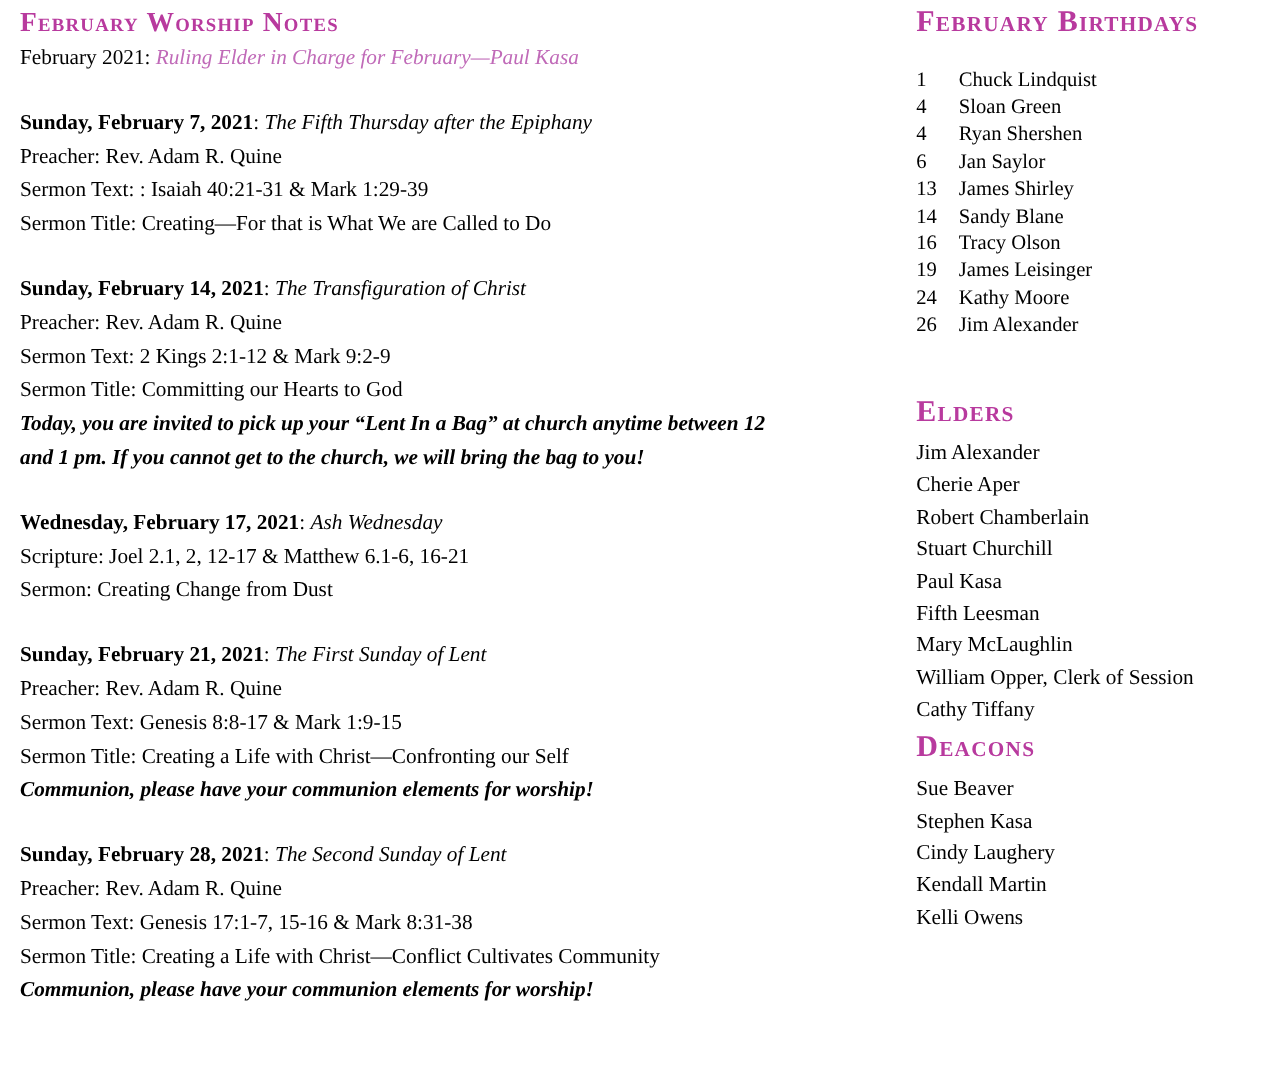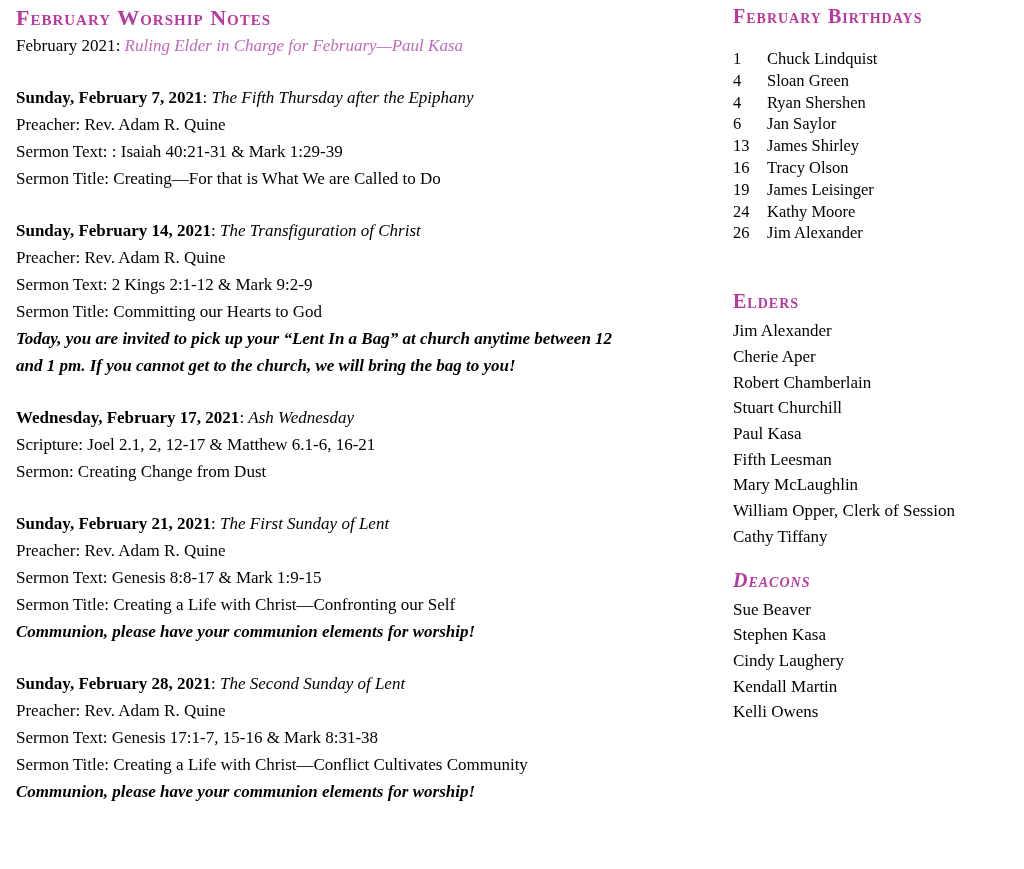--- a/index.html
+++ b/index.html
@@ -25,37 +25,37 @@
 
   .heading {
     font-variant: small-caps;
     font-weight: 700;
     letter-spacing: 1px;
     color: var(--heading);
     margin: 0;
     line-height: 1.15;
   }
   .main-heading { font-size: 22px; }
-  .sub-heading  { font-size: 20px; }
+  .sub-heading  { font-size: 24px; }
 
   .intro { margin: 3px 0 0 0; line-height: 26px; }
   .accent-italic { color: var(--accent-italic); font-style: italic; }
 
   .service { margin-top: 25px; }
   .service p { margin: 0; line-height: 27px; }
   .service .date { font-weight: 700; margin-top: 16px; }
   .service .occasion { font-style: italic; }
   .service .note { font-weight: 700; font-style: italic; }
 
   .birthday-list { margin-top: 20px; }
   .birthday-row { display: flex; line-height: 21.8px; font-size: 16.5px; }
   .bday-day { width: 34px; flex: none; }
 
   .elders-heading { margin-top: 46px; }
-  .deacons-heading { margin-top: 19px; font-style: italic; }
+  .deacons-heading { margin-top: 5px; }
   .name-list { margin-top: 5px; }
   .name-list p { margin: 0; line-height: 25.7px; }
 </style>
 </head>
 <body>
 
 <div class="page">
 
   <div class="left-col">
     <h1 class="heading main-heading">February Worship Notes</h1>
@@ -116,20 +116,24 @@
         </div>
       <div class="birthday-row">
           <span class="bday-day">6</span>
           <span class="bday-name">Jan Saylor</span>
         </div>
       <div class="birthday-row">
           <span class="bday-day">13</span>
           <span class="bday-name">James Shirley</span>
         </div>
       <div class="birthday-row">
+          <span class="bday-day">14</span>
+          <span class="bday-name">Sandy Blane</span>
+        </div>
+      <div class="birthday-row">
           <span class="bday-day">16</span>
           <span class="bday-name">Tracy Olson</span>
         </div>
       <div class="birthday-row">
           <span class="bday-day">19</span>
           <span class="bday-name">James Leisinger</span>
         </div>
       <div class="birthday-row">
           <span class="bday-day">24</span>
           <span class="bday-name">Kathy Moore</span>

